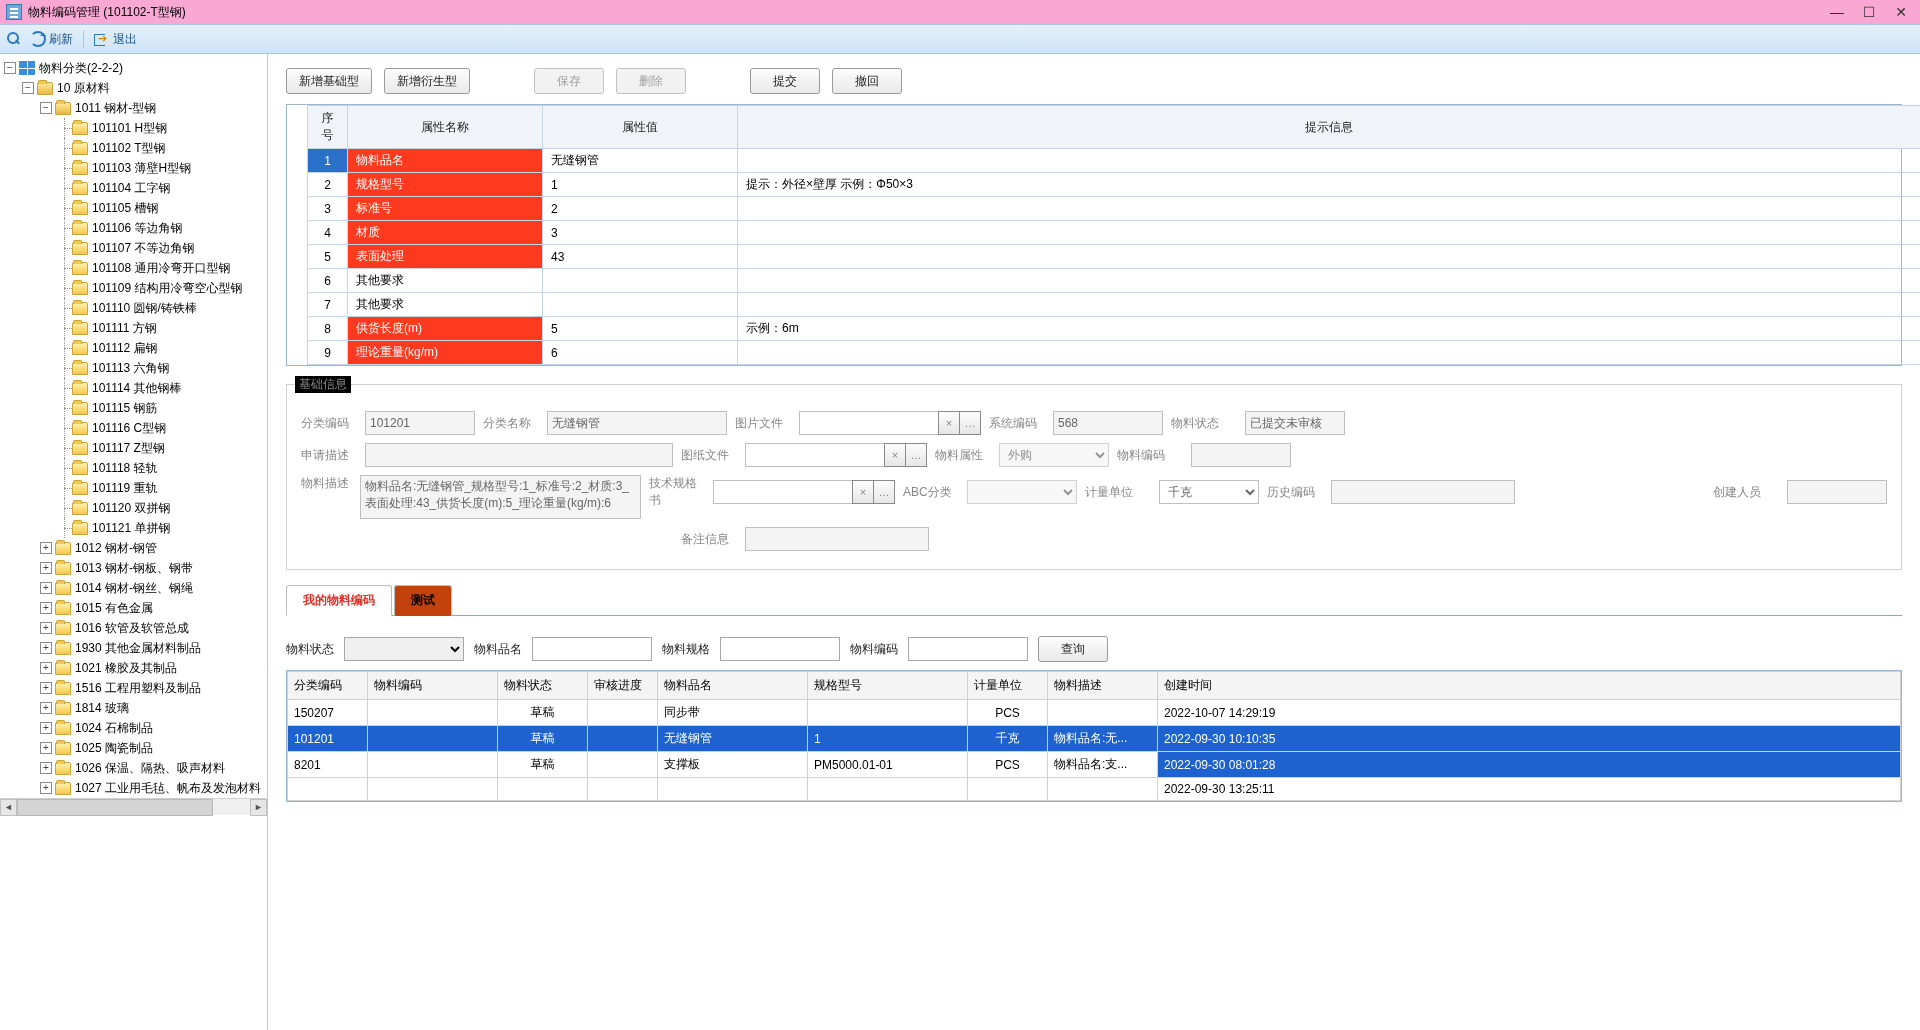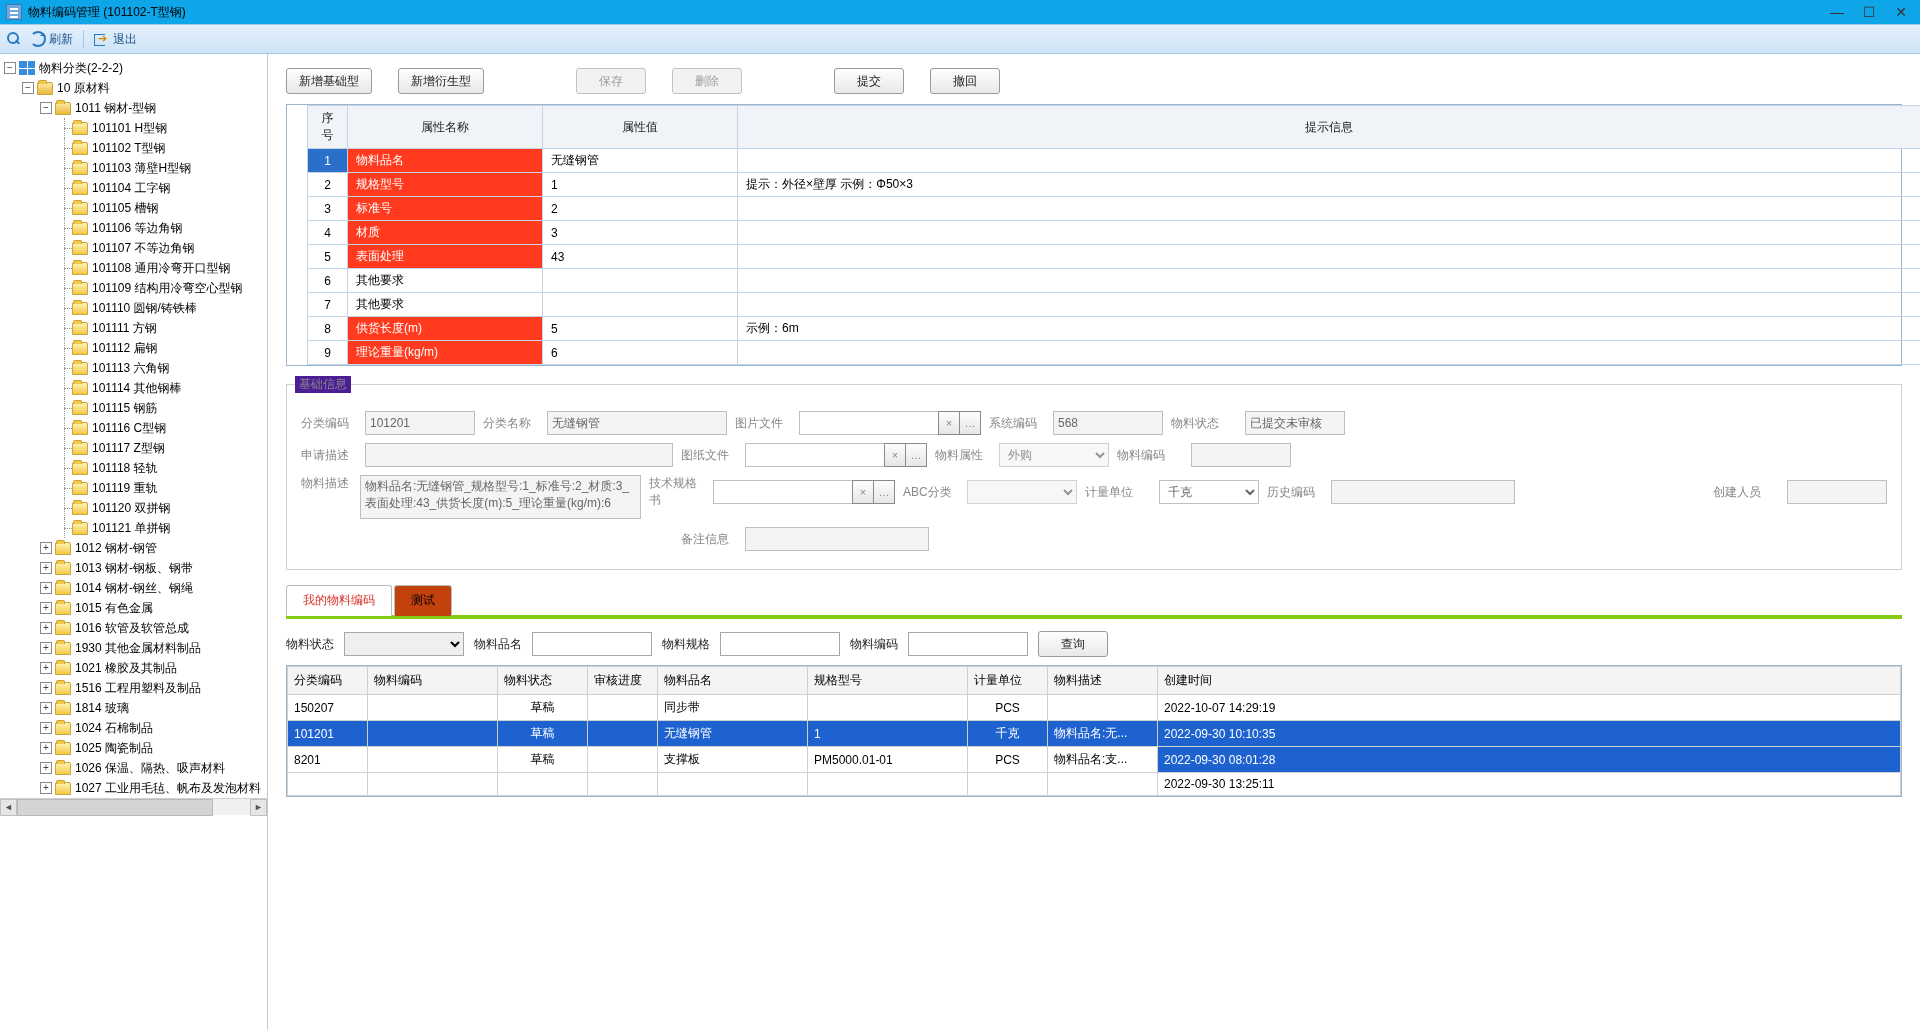--- a/index.html
+++ b/index.html
@@ -1,18 +1,18 @@
 <!DOCTYPE html>
 <html><head>
 <meta charset="utf-8">
 <style>
 * { box-sizing: border-box; margin: 0; padding: 0; font-family: "Microsoft YaHei", sans-serif; font-size: 12px; }
 body { background: #fff; overflow: hidden; }
 
-.titlebar { height: 24px; display: flex; align-items: center; padding: 0 6px; background: #0ea5e9; }
+.titlebar { height: 24px; display: flex; align-items: center; padding: 0 6px; background: #f9a8d4; }
 .titlebar .icon { width: 16px; height: 16px; background: #6ea8dc; border: 1px solid #3a7ab5; margin-right: 6px; position: relative; }
 .titlebar .icon::before, .titlebar .icon::after { content:""; position:absolute; background:#fff; }
 .titlebar .icon::before { left:3px; top:3px; right:3px; height:2px; }
 .titlebar .icon::after { left:3px; top:7px; right:3px; height:2px; box-shadow: 0 4px 0 #fff; }
 .titlebar .title { flex:1; color:#000; }
 .titlebar .winbtns { display:flex; gap:18px; margin-right:6px; }
 .titlebar .winbtns span { width:14px; text-align:center; font-size:14px; color:#333; cursor:default; }
 
 .toolbar { height: 30px; background: linear-gradient(#e4f0fb,#cde4f7); border-top:1px solid #a7c7e7; border-bottom:1px solid #a7c7e7; display:flex; align-items:center; padding:0 6px; gap:4px; }
 .toolbar .sep { width:1px; height:18px; background:#a7c7e7; margin:0 2px; }
@@ -40,51 +40,51 @@
 .tree .catico { width:16px; height:14px; margin-right:4px; display:grid; grid-template-columns:1fr 1fr; grid-template-rows:1fr 1fr; gap:1px; }
 .tree .catico span { background:#3a8dde; }
 .tree .lbl { color:#000; }
 .tree ul { list-style:none; padding-left:18px; }
 .tree .conn { display:inline-block; width:14px; height:20px; position:relative; }
 .tree .conn::before { content:""; position:absolute; left:6px; top:0; bottom:0; border-left:1px dotted #999; }
 .tree .conn::after { content:""; position:absolute; left:6px; top:10px; width:8px; border-top:1px dotted #999; }
 
 .content { flex:1; display:flex; flex-direction:column; overflow:hidden; }
 
-.btnrow { padding:14px 18px 10px; display:flex; gap:26px; align-items:center; }
+.btnrow { padding:14px 18px 10px; display:flex; gap:12px; align-items:center; }
 .btn { min-width:70px; height:26px; background:linear-gradient(#fdfdfd,#e9e9e9); border:1px solid #9a9a9a; border-radius:3px; padding:0 12px; cursor:default; color:#222; }
 .btn:disabled { color:#a0a0a0; border-color:#c2c2c2; background:#f2f2f2; }
 .gap { width:40px; }
 
 .attr-table { margin:0 18px 0 18px; border:1px solid #9cb6ce; }
 .attr-table table { width:100%; border-collapse:collapse;margin-left:20px; }
 .attr-table th { background:#f0f4f8; border:1px solid #c3d4e4; text-align:center; padding:4px 8px; font-weight:normal; color:#222; }
 .attr-table td { border:1px solid #c3d4e4; padding:3px 8px; height:21px; }
 .attr-table .seq { width:40px; text-align:center; }
 .attr-table .seq.sel { background:#2a6fc9; color:#fff; }
 .attr-table .name { width:195px; }
 .attr-table .name.req { background:#ff3a1f; color:#fff; }
 .attr-table .val { width:195px; }
 .attr-table .hint { }
 
 .basegroup { margin:18px 18px 0; border:1px solid #d0d0d0; position:relative; padding:26px 14px 10px; color:#888; }
-.basegroup .legend { position:absolute; left:8px; top:-9px; background:#4c1d95; padding:0 4px; color:#888; }
+.basegroup .legend { position:absolute; left:8px; top:-9px; background:#000000; padding:0 4px; color:#888; }
 .frow { display:flex; align-items:center; margin-bottom:8px; gap:8px; flex-wrap:nowrap; }
 .frow .lbl { width:56px; text-align:left; color:#888; }
 .frow input[type=text], .frow select, .frow textarea { border:1px solid #bfbfbf; height:24px; padding:2px 4px; background:#fff; color:#666; }
 .frow input[disabled], .frow select[disabled], .frow textarea[disabled] { background:#f4f4f4; }
 .col1 { width:110px; }
 .col2 { width:180px; }
 .filebox { display:flex; }
 .filebox input { width:140px; }
 .filebox .fb { width:22px; height:24px; border:1px solid #8a8a8a; background:linear-gradient(#fdfdfd,#e6e6e6); margin-left:-1px; display:flex; align-items:center; justify-content:center; font-size:11px; }
 .chk { display:flex; align-items:center; gap:4px; color:#888; }
 .chk input { width:13px; height:13px; }
 
-.tabs { margin:14px 18px 0; display:flex; border-bottom:4px solid #84cc16; }
+.tabs { margin:14px 18px 8px; display:flex; border-bottom:1px solid #84cc16;font-weight:bold; }
 .tab { padding:6px 16px; border:1px solid #bcbcbc; border-bottom:none; background:#c2410c; margin-right:2px; border-radius:3px 3px 0 0; cursor:default; position:relative; top:1px; }
 .tab.active { background:#fff; color:#d9332b; border-bottom:1px solid #fff; }
 
 .filterrow { margin:12px 18px 8px; display:flex; align-items:center; gap:10px; }
 .filterrow .lbl { color:#222; }
 .filterrow input, .filterrow select { border:1px solid #a8a8a8; height:24px; padding:2px 4px; width:120px; }
 .filterrow select { width:120px; }
 
 .grid { margin:0 18px 8px; border:1px solid #9cb6ce; overflow:hidden; }
 .grid table { width:100%; border-collapse:collapse; }

